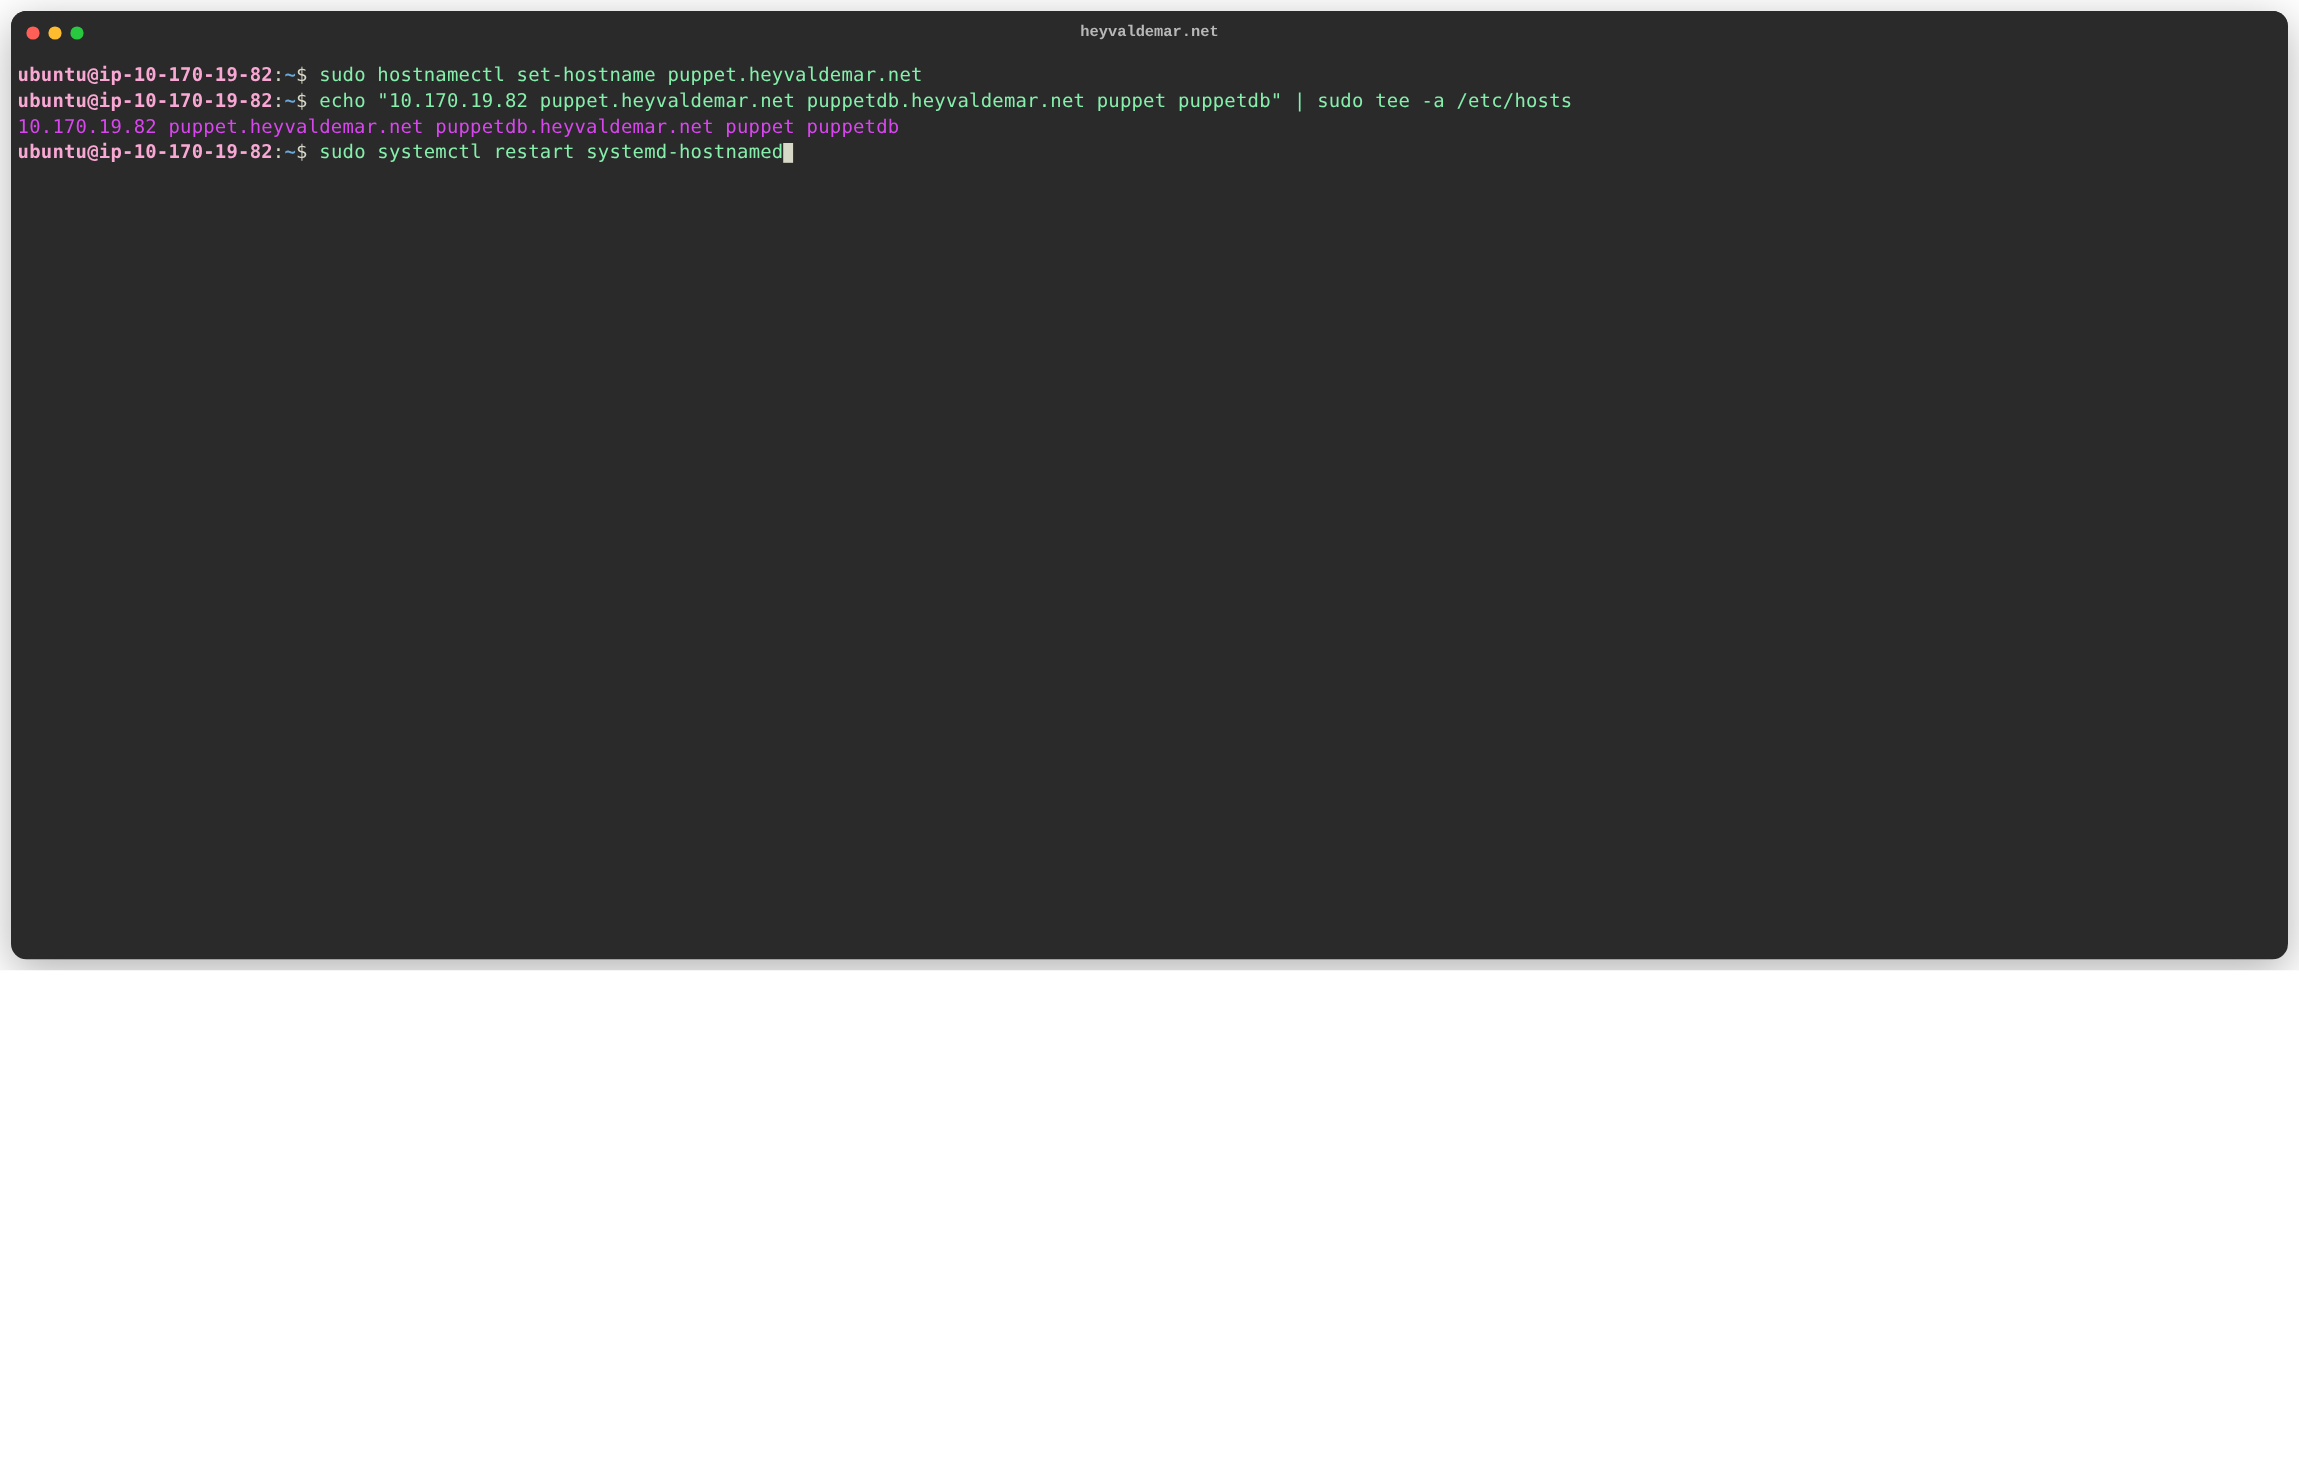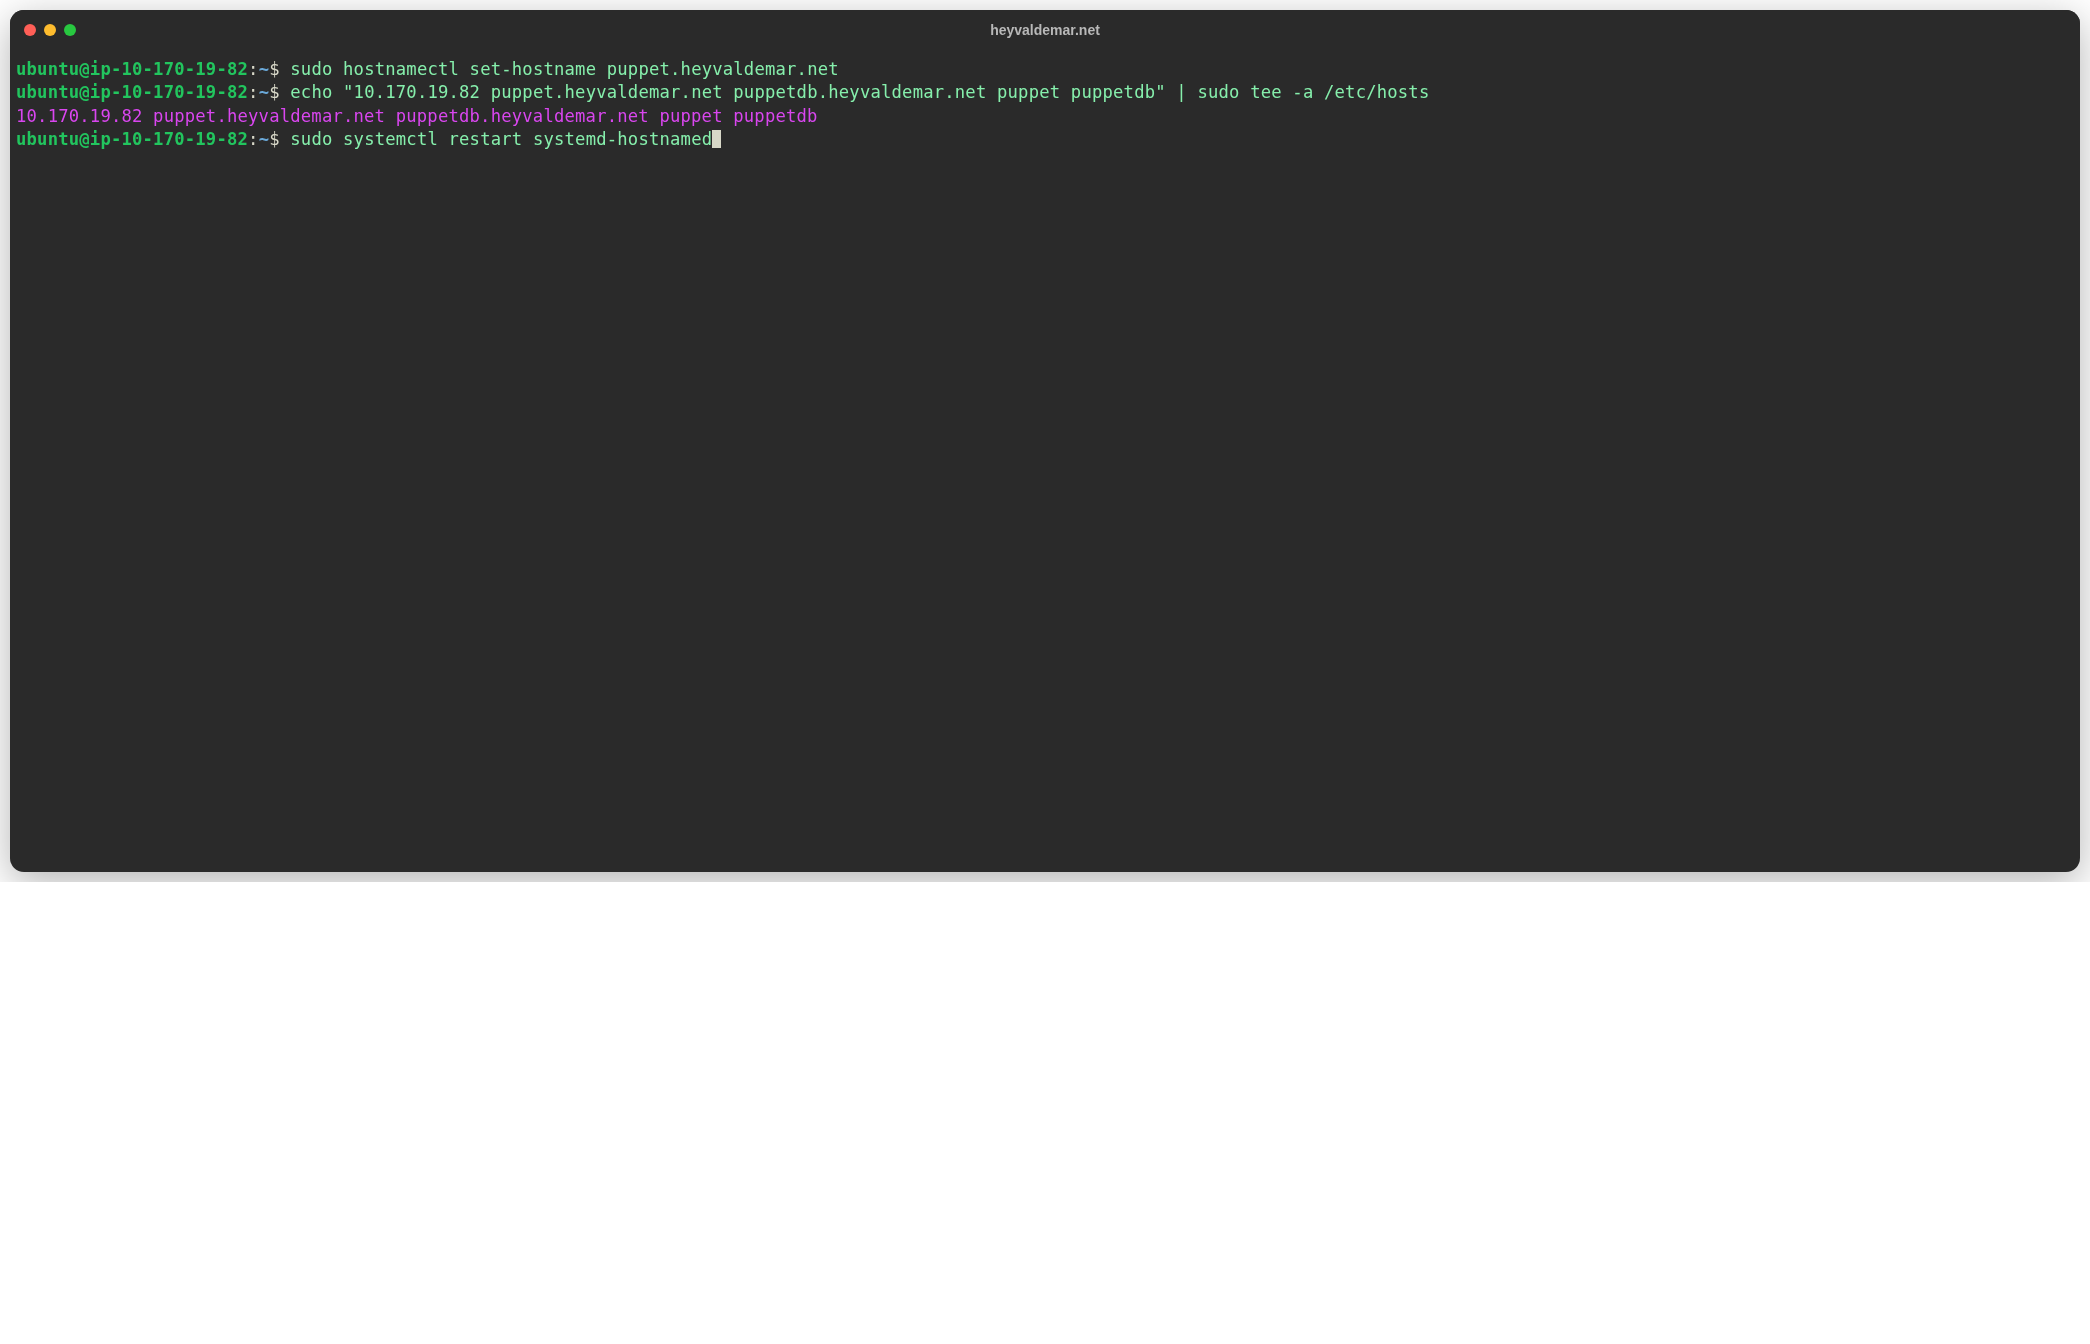--- a/index.html
+++ b/index.html
@@ -43,35 +43,35 @@
     .traffic-light.red { background: #ff5f57; }
     .traffic-light.yellow { background: #febc2e; }
     .traffic-light.green { background: #28c840; }
     .window-title {
       position: absolute;
       left: 50%;
       transform: translateX(-50%);
       color: #b8b8b8;
       font-size: 14px;
       font-weight: 600;
-      font-family: Liberation Sans, sans-serif;
+      font-family: Liberation Mono, monospace;
     }
     .terminal-body {
       flex: 1;
       padding: 8px 6px;
       color: #d8d8c8;
       font-size: 17.2px;
       line-height: 1.36;
       overflow: hidden;
       white-space: pre-wrap;
       word-break: break-all;
       letter-spacing: 0.2px;
     }
     .prompt-user {
-      color: #22c55e;
+      color: #f9a8d4;
       font-weight: bold;
     }
     .prompt-colon {
       color: #d8d8c8;
     }
     .prompt-path {
       color: #6aa8d8;
       font-weight: bold;
     }
     .prompt-dollar {

